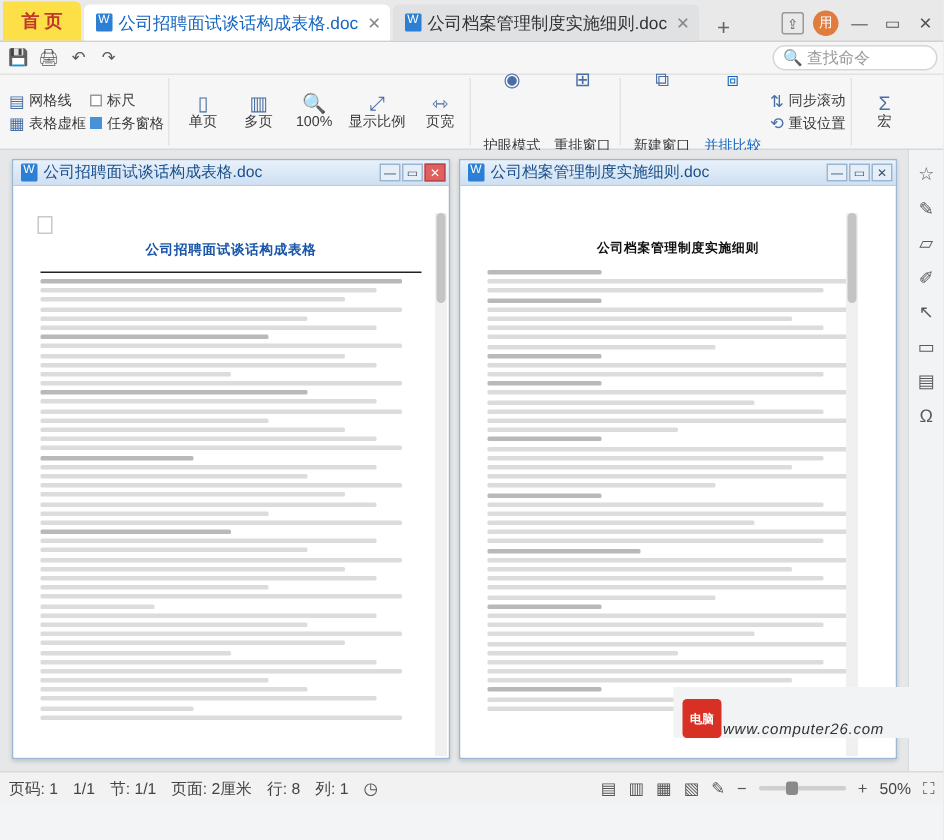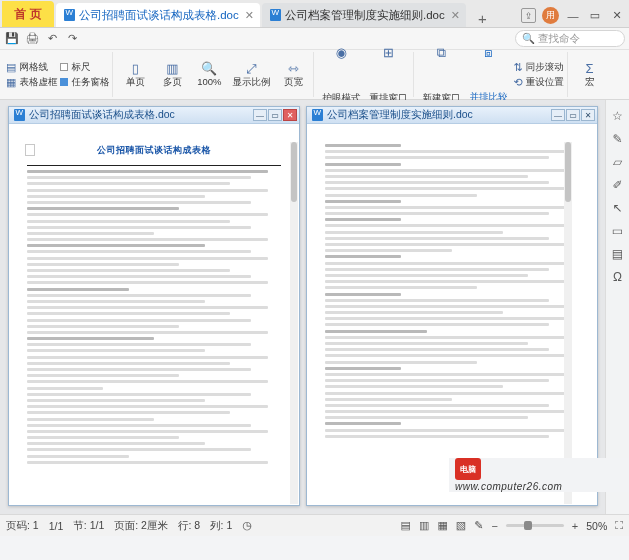--- a/index.html
+++ b/index.html
@@ -74,21 +74,21 @@
   .rbtn { display:flex; flex-direction:column; align-items:center; justify-content:center;
           min-width:34px; padding:2px 3px; line-height:1.25; text-align:center; }
   .rbtn .gl { font-size:13px; color:#4a6fa5; line-height:14px; }
   .rbtn .lb { font-size:9.5px; white-space:nowrap; }
   .rbtn.wide .lb { font-size:9.5px;margin-top:32px; }
   .rstack { display:flex; flex-direction:column; justify-content:center; gap:2px; }
   .rrow { display:flex; align-items:center; gap:3px; font-size:9.5px; white-space:nowrap; }
   .rrow .gl { font-size:11px; color:#4a6fa5; }
   .chk { width:8px; height:8px; border:1px solid #999; background:#fff; display:inline-block; }
   .chk.on { background:#4a90d9; border-color:#4a90d9; }
-  .rbtn.accent .lb { color:#1565c0;font-family:Liberation Mono, monospace; }
+  .rbtn.accent .lb { color:#1565c0; }
   .rbtn.accent .gl { color:#1565c0; }
 
   
   .workspace { position:relative; height:414px; background:#e6e7e9; overflow:hidden; }
 
   .docwin {
     position:absolute; top:6px; background:#fff; border:1px solid #9db8d2;
     display:flex; flex-direction:column; box-shadow:0 1px 3px rgba(0,0,0,.18);
   }
   .docwin.left { left:8px; width:292px; height:400px; }
@@ -99,21 +99,21 @@
     background:linear-gradient(#e8f1fb,#cfe0f2); border-bottom:1px solid #b6cde4;
   }
   .docwin-title .tt { flex:1; white-space:nowrap; overflow:hidden; text-overflow:ellipsis; }
   .wbtns { display:flex; gap:1px; }
   .wbtn { width:14px; height:12px; border:1px solid #9bb6d0; background:#e6eef7;
           font-size:8px; color:#33506e; display:flex; align-items:center; justify-content:center; }
   .wbtn.red { background:#e06060; border-color:#b44; color:#fff; }
   .docwin-body { flex:1; background:#fff; position:relative; overflow:hidden; padding:6px 2px 0 2px; }
 
   .page { background:#fff; height:100%; position:relative; padding:10px 16px; }
-  .doc-h1 { text-align:center; font-size:9px; color:#1a56a8; font-weight:bold; margin:4px 0 8px; letter-spacing:.5px; }
+  .doc-h1 { text-align:center; font-size:9px; color:#1a56a8; font-weight:bold; margin:20px 0 8px; letter-spacing:.5px; }
   .doc-h1.black { color:#111; font-size:8.5px; }
   .rule-line { border-bottom:1px solid #222; height:1px; margin:2px 0; }
   .fake-lines { margin-top:4px; }
   .fl { height:3px; background:#dcdcdc; margin:3.2px 0; border-radius:1px; }
   .fl.w95{width:95%} .fl.w88{width:88%} .fl.w80{width:80%} .fl.w70{width:70%}
   .fl.w60{width:60%} .fl.w50{width:50%} .fl.w40{width:40%} .fl.w30{width:30%}
   .fl.dark { background:#b9b9b9; }
   .pg-corner { position:absolute; left:14px; top:14px; width:10px; height:12px; border:1px solid #c8c8c8; }
 
   
@@ -135,21 +135,21 @@
     display:flex; align-items:center; font-size:10.5px; color:#444; padding:0 6px; gap:10px;
   }
   .sb-right { margin-left:auto; display:flex; align-items:center; gap:8px; }
   .sb-ico { font-size:11px; color:#555; }
   .zoom-track { width:58px; height:3px; background:#cfcfcf; border-radius:2px; position:relative; }
   .zoom-knob { position:absolute; left:18px; top:-3px; width:8px; height:9px; background:#8a8a8a; border-radius:2px; }
 
   
   .watermark {
     position:absolute; right:0; bottom:22px; width:180px; height:34px;
-    background:#f2f3f5; display:flex; align-items:flex-start; gap:1px; padding-left:6px;flex-direction:column;
+    background:#f2f3f5; display:flex; align-items:flex-end; gap:1px; padding-left:6px;
   }
   .wm-logo { width:26px; height:26px; background:#d93025; color:#fff; font-size:8px; font-weight:bold;
              display:flex; align-items:center; justify-content:center; border-radius:3px; text-align:center; line-height:9px;}
   .wm-text .t1 { font-size:12px; color:#c0392b; font-weight:bold; letter-spacing:1px; }
   .wm-text .t2 { font-size:10px; color:#333; letter-spacing:.5px;font-style:italic; }
 </style>
 </head>
 <body>
 
 <div class="app">
@@ -362,20 +362,21 @@
         <span class="tab-ico"></span>
         <span class="tt">公司档案管理制度实施细则.doc</span>
         <span class="wbtns">
           <span class="wbtn">—</span>
           <span class="wbtn">▭</span>
           <span class="wbtn">✕</span>
         </span>
       </div>
       <div class="docwin-body">
         <div class="page">
+          <div class="doc-h1 black">公司档案管理制度实施细则</div>
           <div class="fake-lines">
             <div class="fl w30 dark"></div>
               <div class="fl w95"></div>
               <div class="fl w88"></div>
             <div class="fl w30 dark"></div>
               <div class="fl w95"></div>
               <div class="fl w80"></div>
             <div class="fl w88"></div>
               <div class="fl w95"></div>
               <div class="fl w60"></div>

